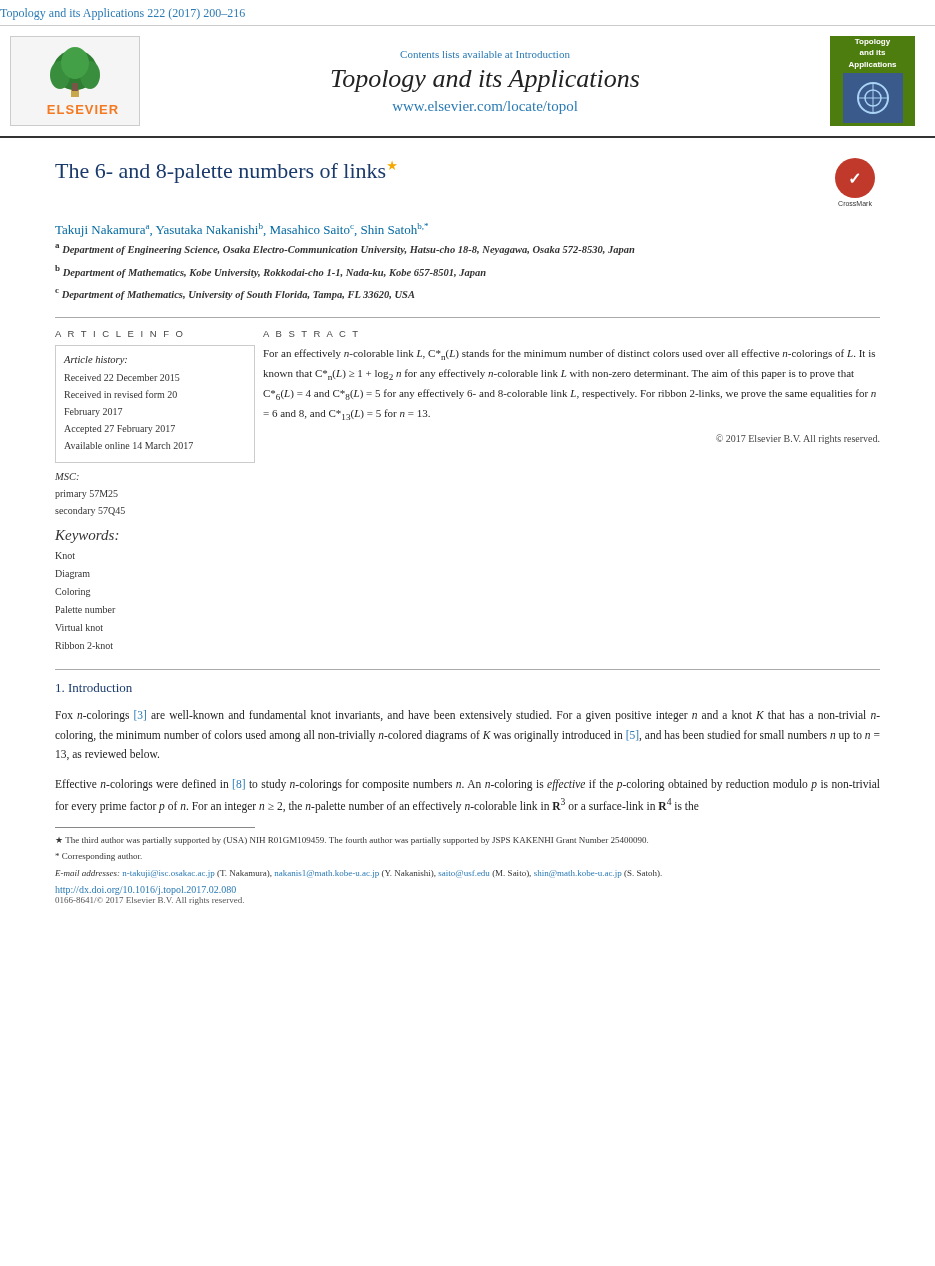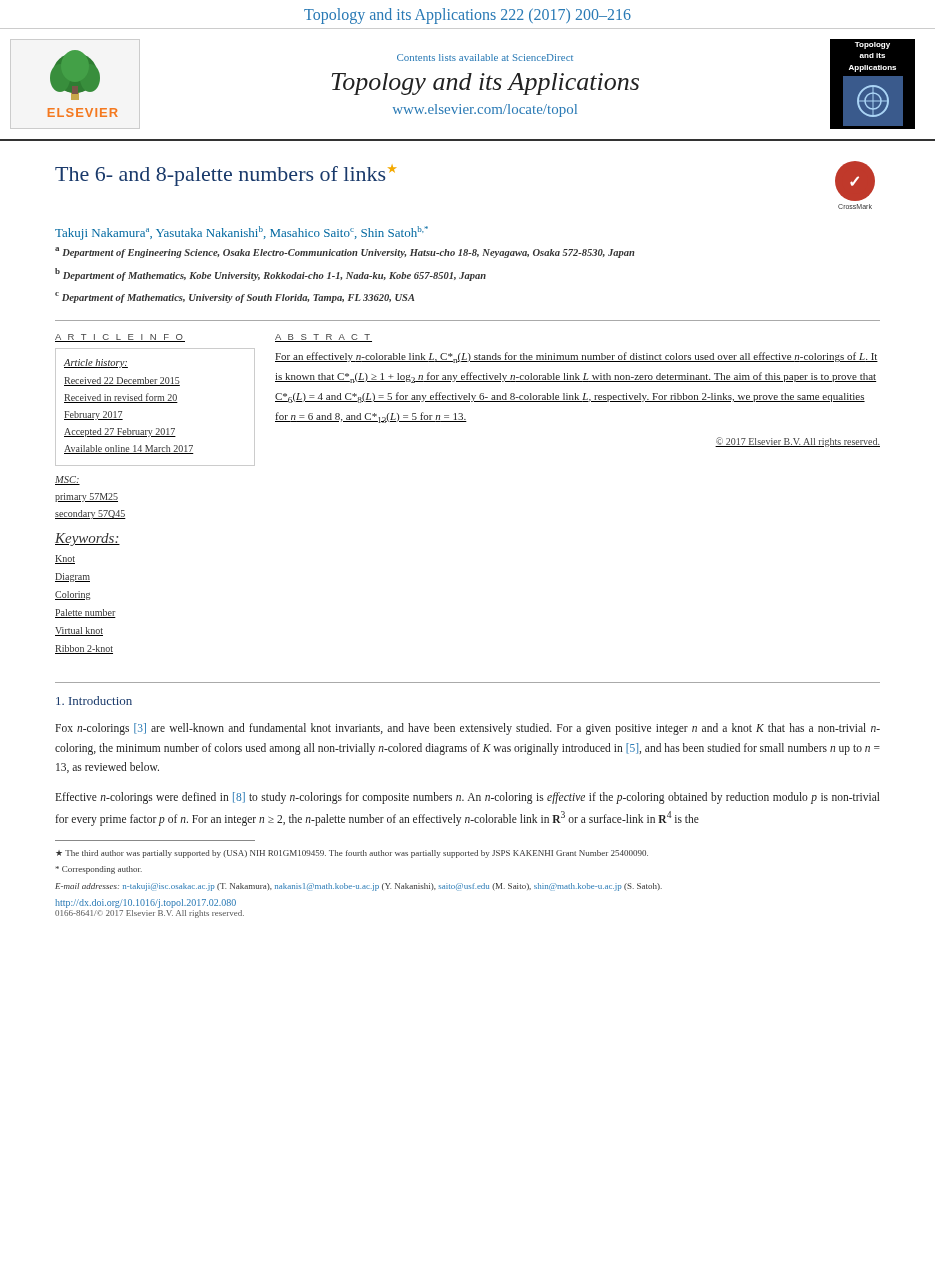--- a/index.html
+++ b/index.html
@@ -13,23 +13,23 @@
     }
     .page {
       width: 935px;
       min-height: 1266px;
       background: #fff;
       position: relative;
       padding: 0;
     }
     
     .top-bar {
-      text-align: center;
+      text-align: left;
       padding: 6px 0 4px;
-      font-size: 16px;
+      font-size: 12px;
       color: #2a7ab5;
       border-bottom: 1px solid #ccc;
     }
     .top-bar a { color: #2a7ab5; text-decoration: none; }
 
     
     .journal-header {
       display: flex;
       align-items: center;
       border-bottom: 2px solid #333;
@@ -81,21 +81,21 @@
       margin-bottom: 4px;
     }
     .journal-url {
       font-size: 15px;
       color: #2a7ab5;
     }
     .journal-logo-right {
       width: 85px;
       min-width: 85px;
       height: 90px;
-      background: #000000;
+      background: #4d7c0f;
       display: flex;
       align-items: center;
       justify-content: center;
       color: #fff;
       font-size: 9px;
       text-align: center;
       padding: 5px;
       font-family: Arial, sans-serif;
     }
     .journal-logo-right-inner {
@@ -175,23 +175,22 @@
     
     .divider {
       border: none;
       border-top: 1px solid #aaa;
       margin: 10px 0;
     }
 
     
     .two-col {
       display: flex;
-      gap: 20px;
-      margin-bottom: 24px;
-      text-decoration: underline;
+      gap: 8px;
+      margin-bottom: 14px;
     }
     .col-left {
       width: 200px;
       min-width: 200px;
       font-size: 10px;
       color: #333;
     }
     .col-right {
       flex: 1;
       font-size: 11px;
@@ -311,21 +310,21 @@
           <ellipse cx="40" cy="18" rx="14" ry="16" fill="#43a047"></ellipse>
           <rect x="37" y="38" width="6" height="8" fill="#795548"></rect>
         </svg>
         <div class="elsevier-text">ELSEVIER</div>
       </div>
     </div>
 
     <div class="journal-center">
       <div class="contents-line">
         <span>Contents lists available at</span>
-        <span style="color:#2a7ab5;">ScienceDirect</span>
+        <span style="color:#2a7ab5;">Introduction</span>
       </div>
       <div class="journal-title-main">Topology and its Applications</div>
       <div class="journal-url">www.elsevier.com/locate/topol</div>
     </div>
 
     <div class="journal-logo-right">
       <div class="journal-logo-right-inner">
         <div style="font-size:8px; font-weight:bold; margin-bottom:3px;">Topology<br>and its<br>Applications</div>
         <svg width="60" height="50" viewBox="0 0 60 50">
           <rect x="0" y="0" width="60" height="50" fill="#3a5a8c"></rect>

